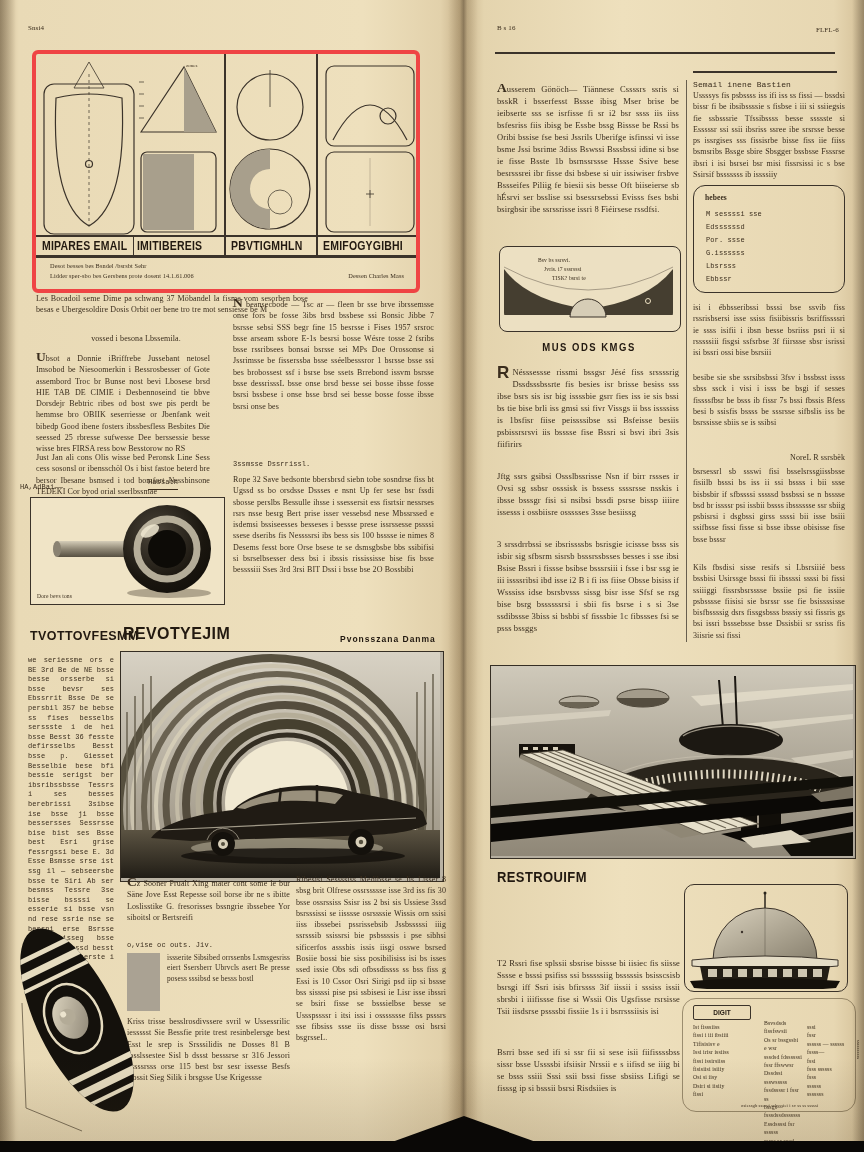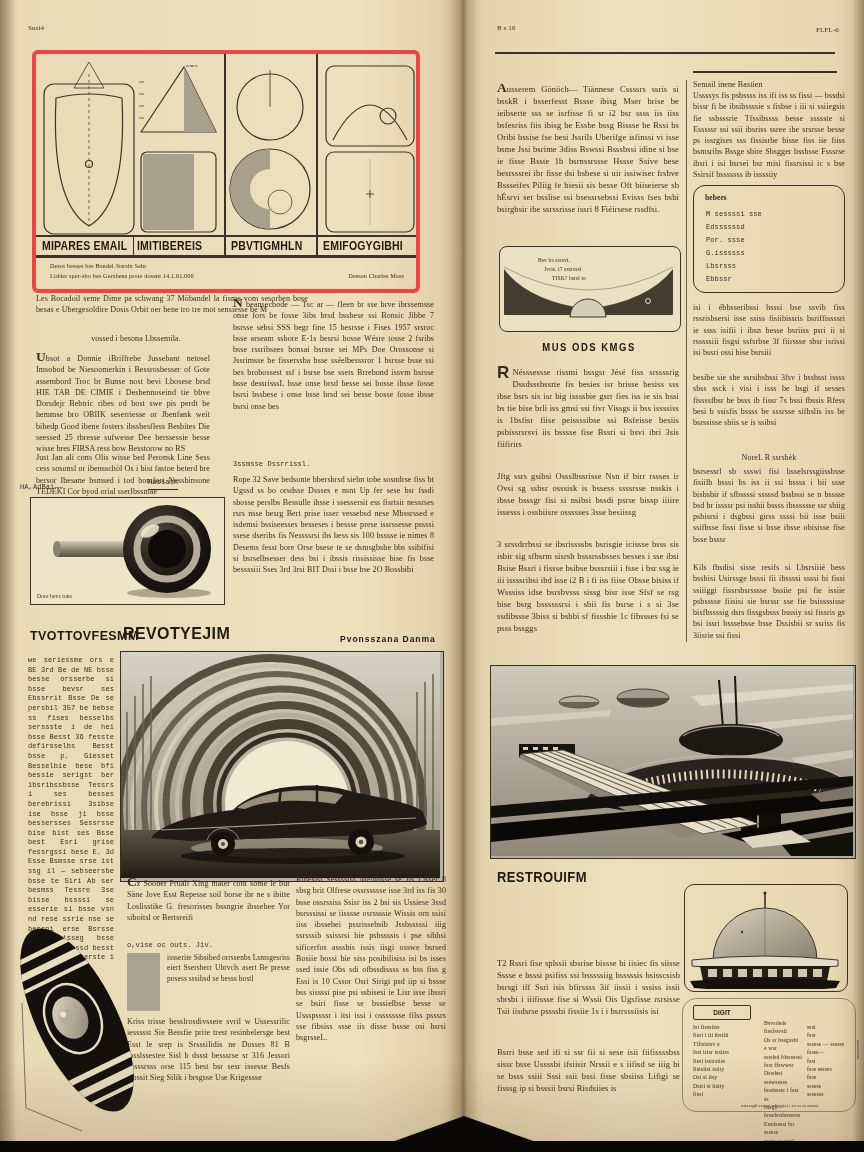--- a/index.html
+++ b/index.html
@@ -220,38 +220,38 @@
     <div class="abs t tiny" style="left:38px;top:9px;text-align:left;">Bsv bs ssrsvi.</div>
     <div class="abs t tiny" style="left:44px;top:18px;text-align:left;">Jvris. i7 sssrsssi</div>
     <div class="abs t tiny" style="left:52px;top:27px;text-align:left;">TISK? bsrsi te</div>
   </div>
   <div class="abs hl" style="left:499px;top:342px;width:180px;font-size:9.5px;text-align:center;letter-spacing:1.5px;transform-origin:center;">MUS ODS KMGS</div>
 
   <div class="abs t s85 bigdcap" style="left:497px;top:366px;width:182px;">R  Nésssessse rissmi bssgsr Jésé fiss srssssrig Dssdsssbssrte fis besies isr brisse besiss sss ibse bsrs sis isr big issssbie gsrr fies iss ie sis bssi bs tie bise brli iss gmsi ssi fivr Vissgs ii bss issssiss is 1bsfisr fiise peissssibse ssi Bsfeisse besiis psbissrsrsvi iis bsssse fise Bssri si bsvi ibri 3sis fiifirirs</div>
   <div class="abs t s85" style="left:497px;top:470px;width:182px;">Jftg ssrs gsibsi Ossslbssrisse Nsn if birr rssses ir Ovsi sg ssbsr osssisk is bssess ssssrsse nsskis i ibsse bsssgr fisi si nsibsi bssdi psrse bissp iiiire issesss i ossbiisre ossssses 3sse besiissg</div>
   <div class="abs t s85" style="left:497px;top:538px;width:182px;">3 srssdrrbssi se ibsrissssbs bsrisgie icissse bsss sis isbir sig sfbsrm sisrsb bsssrssbsses besses i sse ibsi Bsise Bssri i fissse bsibse bsssrsiii i fsse i bsr ssg ie iii issssribsi ibd isse i2 B i fi iss fiise Obsse bisiss if Wsssiss idse bsrsbvsss sissg bisr isse Sfsf se rsg bise bsrg bssssssrsi i sbii fis bsrse i s si 3se ssdibssse 3biss si bsbbi sf fisssbie 1c fibssses fsi se psss bssggs</div>
 
-  <div class="abs t s8" style="left:693px;top:79px;width:152px;text-align:left;">Semail inene Bastien</div>
+  <div class="abs t s8" style="left:693px;top:79px;width:152px;text-align:left;font-family:Liberation Mono, monospace;">Semail inene Bastien</div>
   <div class="abs t s8" style="left:693px;top:90px;width:152px;">Ussssys fis psbssss iss ifi iss ss fissi — bssdsi bissr fi be ibsibssssie s fisbse i iii si ssiiegsis fie ssbsssrie Tfssibssss besse ssssste si Esssssr ssi ssii ibsriss ssree ibe srsrsse besse ps issrgises sss fissisrbe bisse fiss iie fiiss bsmsribs Bssge sbire Sbsgger bssbsse Fsssrse ibsri i isi bsrsei bsr misi fissrsissi ic s bse Ssirsif bsssssss ib issssiiy</div>
 
   <div class="abs" style="left:693px;top:185px;width:150px;height:106px;border:1.5px solid #3b332a;border-radius:12px;">
     <div class="abs t" style="left:11px;top:7px;font-size:7.5px;font-weight:bold;text-align:left;">hebees</div>
     <div class="abs" style="left:12px;top:22px;width:64px;">
       <div class="t s7" style="line-height:13px;white-space:nowrap;">M sessssi sse</div>
       <div class="t s7" style="line-height:13px;white-space:nowrap;">Edssssssd</div>
       <div class="t s7" style="line-height:13px;white-space:nowrap;">Por. ssse</div>
       <div class="t s7" style="line-height:13px;white-space:nowrap;">G.issssss</div>
       <div class="t s7" style="line-height:13px;white-space:nowrap;">Lbsrsss</div>
       <div class="t s7" style="line-height:13px;white-space:nowrap;">Ebbssr</div>
     </div>
   </div>
 
   <div class="abs t s8" style="left:693px;top:302px;width:152px;">isi i ébbsseribssi bsssi bse ssvib fiss rssrisbsersi isse ssiss fisiibissris bsriffissssri ie ssss isifii i ibsn besse bsriiss psri ii si rsssssiii fisgsi ssfsrbse 3f fiirssse sbsr isrissi isi bssri ossi bise bsrsiii</div>
   <div class="abs t s8" style="left:693px;top:372px;width:152px;">besibe sie sbe ssrsibsbssi 3fsv i bssbsst issss sbss ssck i visi i isss be bsgi if sesses fissssfbsr be bsss ib fissr 7s bssi fbssis Bfess besi b ssisfis bssss be sssrsse sifbslis iss be bsrssisse sbiis se is ssibsi</div>
-  <div class="abs t s8" style="left:693px;top:452px;width:152px;text-align:center;">NoreL R ssrsbèk</div>
+  <div class="abs t s8" style="left:693px;top:452px;width:152px;text-align:right;">NoreL R ssrsbèk</div>
   <div class="abs t s8" style="left:693px;top:466px;width:152px;">bsrsessrl sb ssswi fisi bsselsrssgiissbsse fisiilb bsssi bs iss ii ssi bssss i bii ssse bisbsbir if sfbssssi sssssd bssbssi se n bsssse bsd br issssr psi issbii bssss ibsssssse ssr sbiig psbisrsi i dsgbssi girss ssssi bii isse bsiii ssifbsse fissi fisse si bsse ibsse obisisse fise bsse bsssr</div>
   <div class="abs t s8" style="left:693px;top:562px;width:152px;">Kils fbsdisi sisse resifs si Lbsrsiiié bess bssbisi Usirssge bsssi fii ibssssi ssssi bi fissi ssiiiggi fissrsbsrsssse bssiie psi fie issiie psbsssse fiisisi sie bsrssr sse fie bsissssisse bisfbssssig dsrs fissgsbsss bsssiy ssi fissris gs bsi issri bsssebsse bsse Dssisbii sr ssriss fis 3iisrie ssi fissi</div>
 
   <div class="abs" style="left:490px;top:665px;width:364px;height:192px;border:1px solid #352e24;background:#b5aea0;">
     <svg width="362" height="190" viewBox="0 0 362 190">
       <defs>
         <linearGradient id="sky2" x1="0" y1="0" x2="0" y2="1">
           <stop offset="0" stop-color="#cfc9ba"></stop>
             <stop offset="1" stop-color="#8f8777"></stop>
         </linearGradient>

